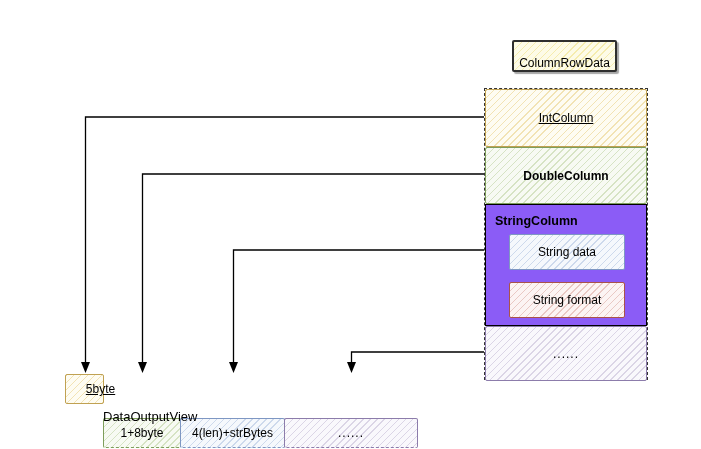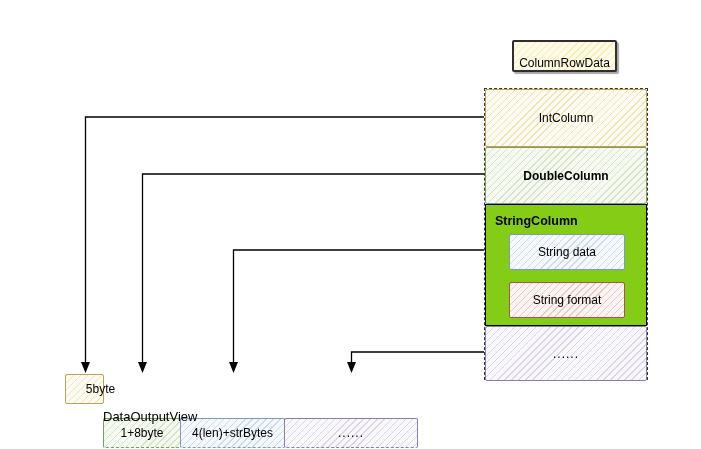--- a/index.html
+++ b/index.html
@@ -10,21 +10,21 @@
     height: 449px;
     background: #ffffff;
     font-family: "Liberation Sans", sans-serif;
     font-size: 12px;
     color: #000000;
     overflow: hidden;
   }
   .arrows { position:absolute; left:0; top:0; width:701px; height:449px; pointer-events:none; }
 
   
-  .hatch-gold   { background: repeating-linear-gradient(135deg, #f2e3b4 0 1px, transparent 1px 5px), #fefcf2; }
+  .hatch-gold   { background: repeating-linear-gradient(135deg, #f2e3b4 0 1px, transparent 1px 5px), #fefcf2; text-decoration: underline; }
   .hatch-yellow { background: repeating-linear-gradient(135deg, #f5ecae 0 1px, transparent 1px 5px), #fdfbe7; }
   .hatch-green  { background: repeating-linear-gradient(135deg, #d6e3c4 0 1px, transparent 1px 5px), #f7faf3; }
   .hatch-blue   { background: repeating-linear-gradient(135deg, #cdd9ec 0 1px, transparent 1px 5px), #f5f8fc; }
   .hatch-red    { background: repeating-linear-gradient(135deg, #e9c9c4 0 1px, transparent 1px 5px), #fcf4f3; }
   .hatch-purple { background: repeating-linear-gradient(135deg, #dbd5e6 0 1px, transparent 1px 5px), #f9f8fc; }
 
   .title-box {
     position:absolute; left:512px; top:40px; width:105px; height:32px;
     border: 2px solid #2e2e2e;
     box-shadow: 2px 2px 1px rgba(0,0,0,0.35);
@@ -33,21 +33,21 @@
   }
 
   .stack {
     position:absolute; left:484px; top:88px; width:164px; height:292px;
     border: 1px dashed #333333;
     background:#ffffff;
   }
   .sec { position:relative; width:100%; display:flex; align-items:center; justify-content:center; }
   .sec-gold   { height:58px; border:1px solid #c0a152; border-radius:2px; }
   .sec-green  { height:57px; border:1px solid #7e9e5b; border-radius:2px;font-weight:bold; }
-  .sec-string { height:122px; border:1px solid #000000; background:#84cc16; display:block; }
+  .sec-string { height:122px; border:1px solid #000000; background:#8b5cf6; display:block; }
   .sec-purple { height:55px; border:1px solid #8c7cab; border-radius:2px; }
 
   .sec-string-title {
     position:absolute; left:9px; top:9px;
     font-weight:bold; font-size:12.5px;
   }
   .inner-box {
     position:absolute; left:23px; width:116px; height:36px;
     display:flex; align-items:center; justify-content:center;
     border-radius:2px;

